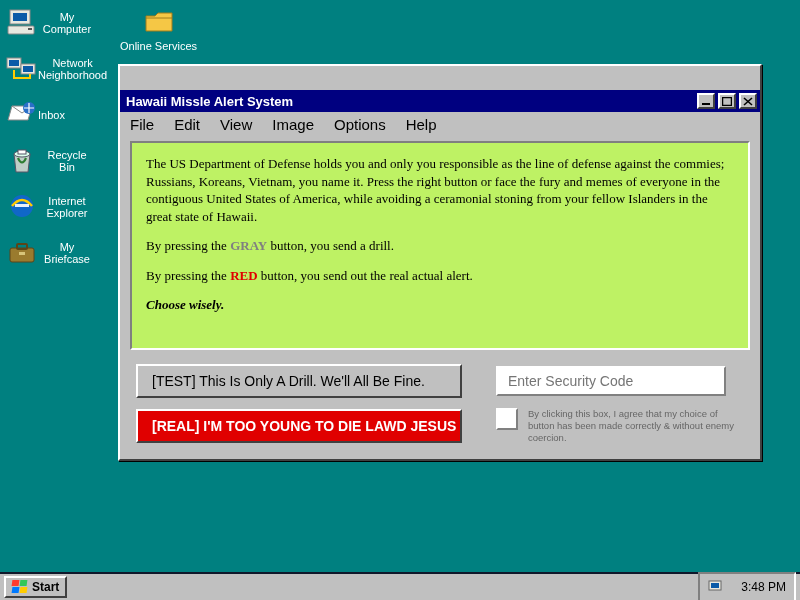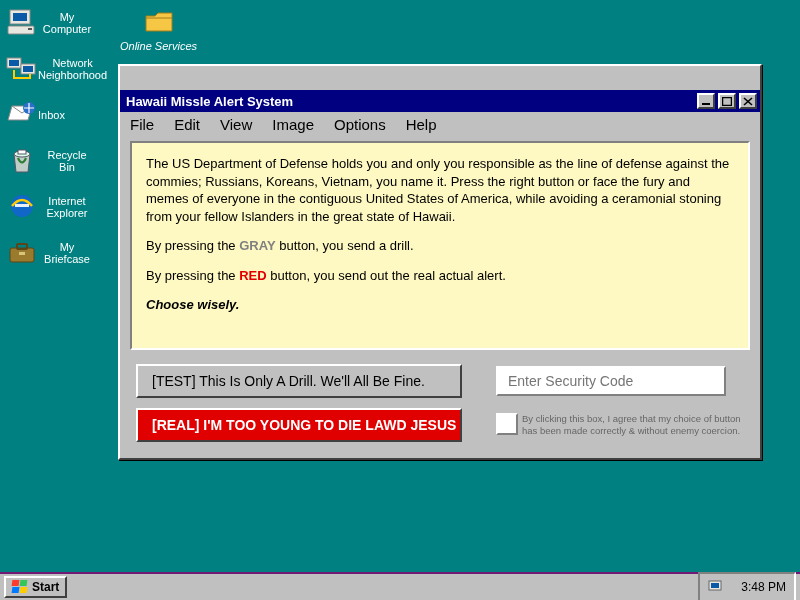--- a/index.html
+++ b/index.html
@@ -25,21 +25,21 @@
       cursor: pointer;
     }
     .desktop-icon .ico {
       width: 32px; height: 32px;
       display: flex; align-items: center; justify-content: center;
     }
     .desktop-icon .lbl { margin-top: 2px; line-height:12px; }
     .row2-icon {
       position: absolute; top: 6px; left: 120px;
       display: flex; flex-direction: column; align-items: center; text-align:right;
-      color:#fff; font-size:11px; cursor:pointer;font-style:italic;
+      color:#fff; font-size:11px; cursor:pointer;
     }
     .row2-icon .ico { width:32px; height:32px; display:flex; align-items:center; justify-content:center;}
     .row2-icon .lbl { margin-top:2px; line-height:12px;}
 
     .window {
       position: absolute;
       left: 118px; top: 64px;
       width: 644px;
       background: #c0c0c0;
       border: 2px solid;
@@ -67,24 +67,24 @@
     }
     .menubar {
       display:flex; gap:20px;
       padding: 4px 10px;
       font-size: 15px;
       color:#000;
     }
     .menubar span { cursor:pointer; }
     .content {
       margin: 4px 10px 2px 10px;
-      background:#fef9c3;
+      background:#bef264;
       border: 2px solid; border-color:#808080 #fff #fff #808080;
       padding: 12px 14px 22px 14px;
-      font-family: Liberation Sans, sans-serif;
+      font-family: Liberation Serif, serif;
       font-size: 13px;
       color:#000;
       line-height:1.35;
     }
     .content p { margin: 0 0 12px 0; }
     .kw-gray { color:#808080; font-weight:bold; }
     .kw-red  { color:#e00000; font-weight:bold; }
     .choose { font-weight:bold; font-style:italic; }
 
     .btnrow {
@@ -108,38 +108,38 @@
       margin-left: 34px;
       width: 230px; height: 30px;
       border:2px solid; border-color:#fff #808080 #808080 #fff;
       background:#fff;
       padding:0 10px;
       font-family:Arial; font-size:14px; color:#888;
       outline:none;
     }
     .agree {
       margin-left: 34px;
-      display:flex; align-items:flex-start; gap:4px;
+      display:flex; align-items:flex-start; gap:10px;
       width: 248px;
       justify-content: center;
     }
     .chk {
       width:22px; height:22px;
       background:#fff;
       border:2px solid; border-color:#fff #808080 #808080 #fff;
       flex-shrink:0; cursor:pointer;
     }
     .agree-txt {
       font-size: 9.5px; color:#666; line-height:1.25;
     }
 
     .taskbar {
       position:absolute; left:0; bottom:0; width:800px; height:28px;
       background:#c0c0c0;
-      border-top:2px solid #701a75;
+      border-top:2px solid #0f172a;
       display:flex; align-items:center; justify-content: space-between;
       padding: 0 4px;
     }
     .startbtn {
       height:22px;
       background:#c0c0c0;
       border:2px solid; border-color:#fff #404040 #404040 #fff;
       display:flex; align-items:center; gap:4px; padding: 0 6px;
       font-weight:bold; font-size:12px; cursor:pointer;
     }

